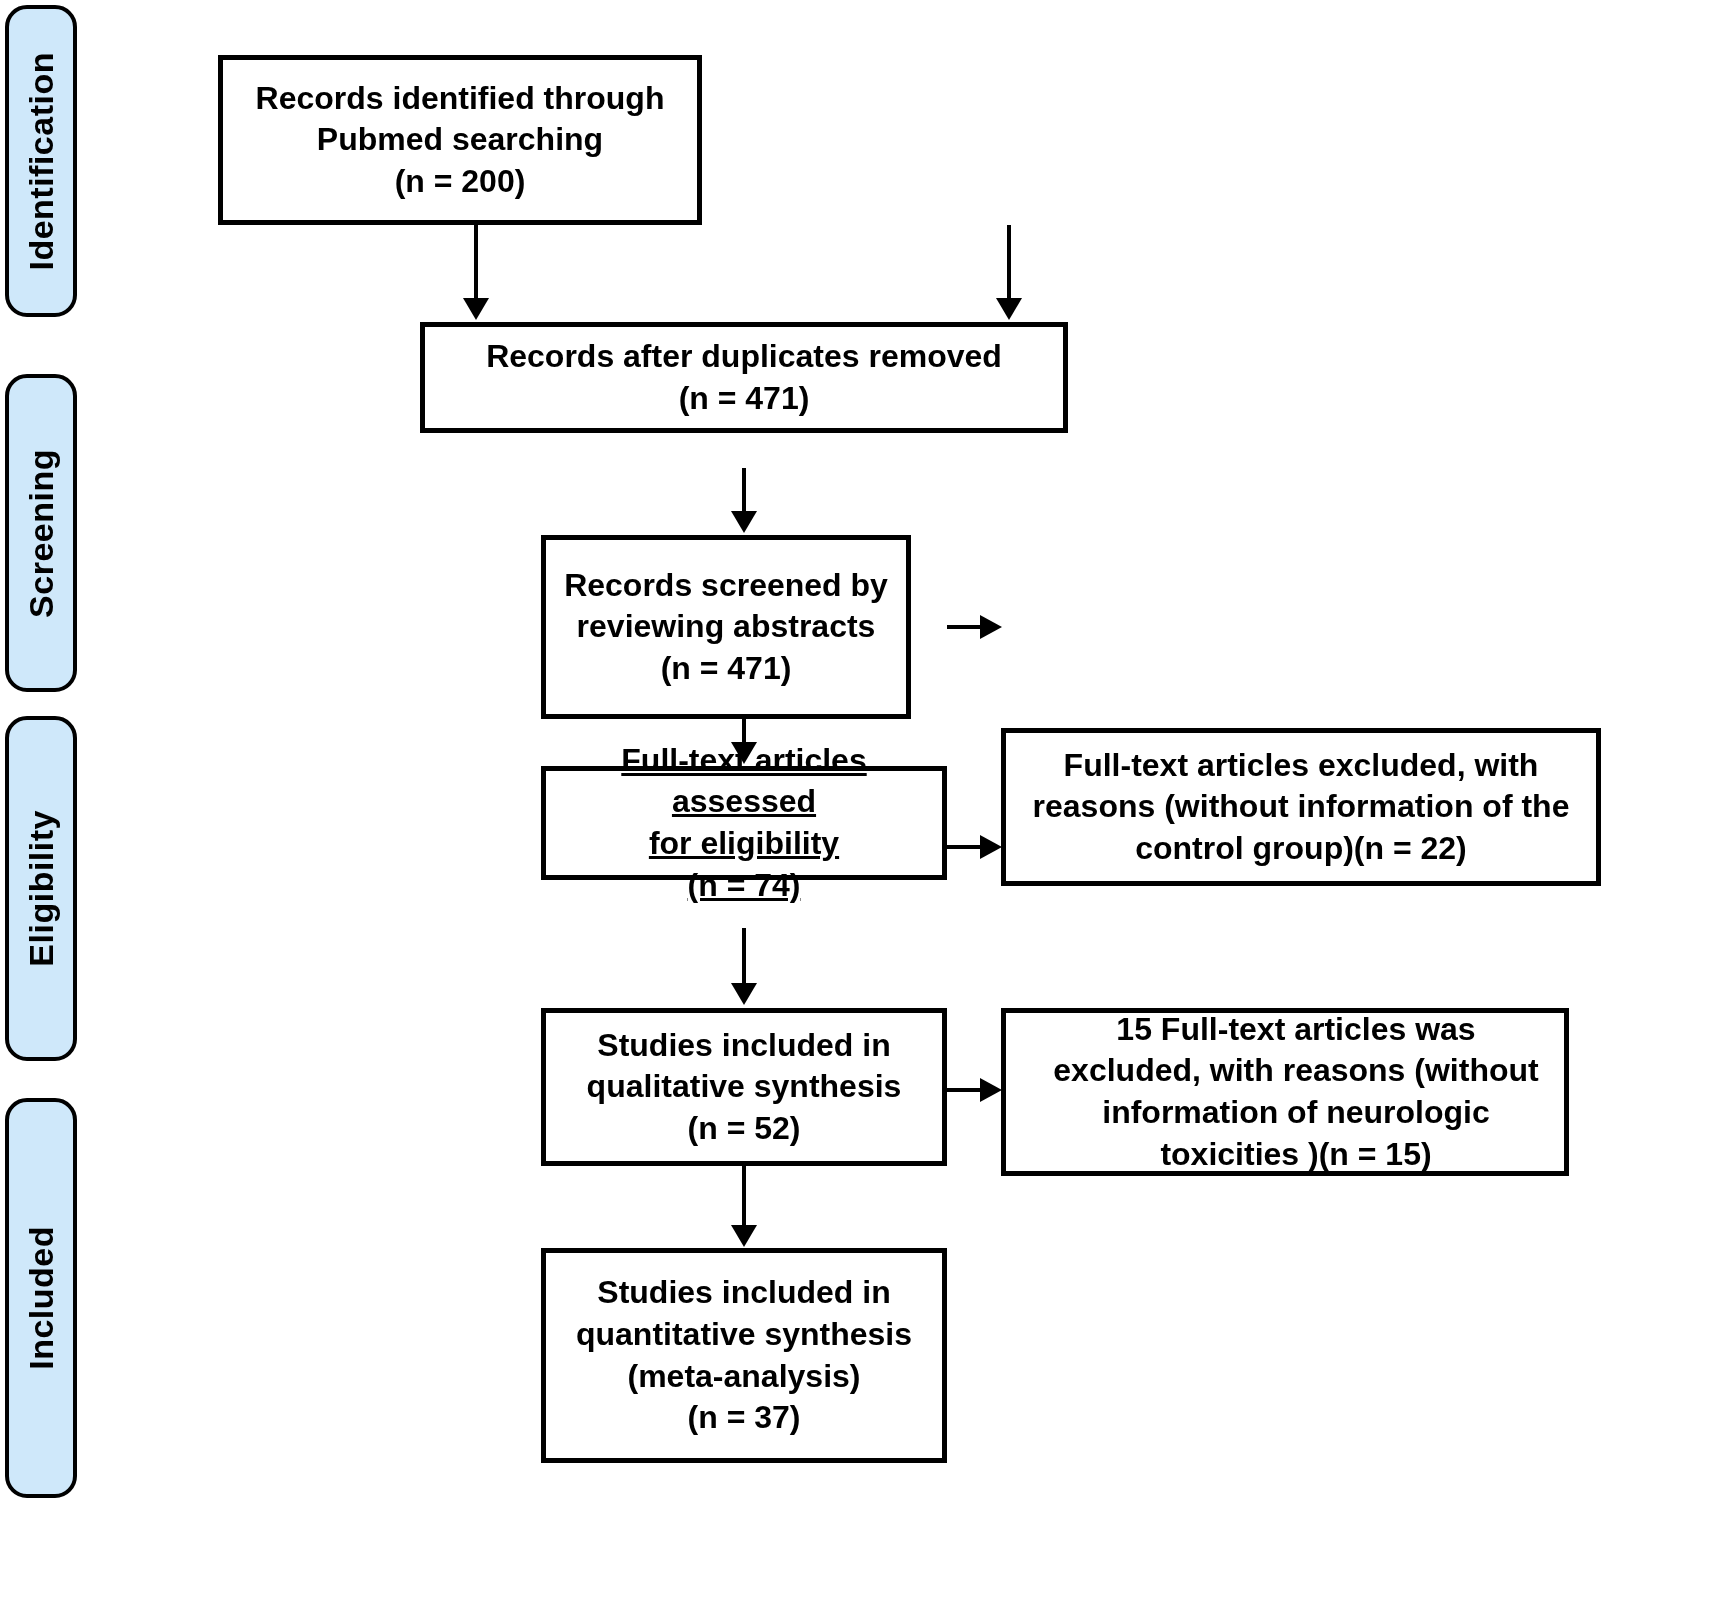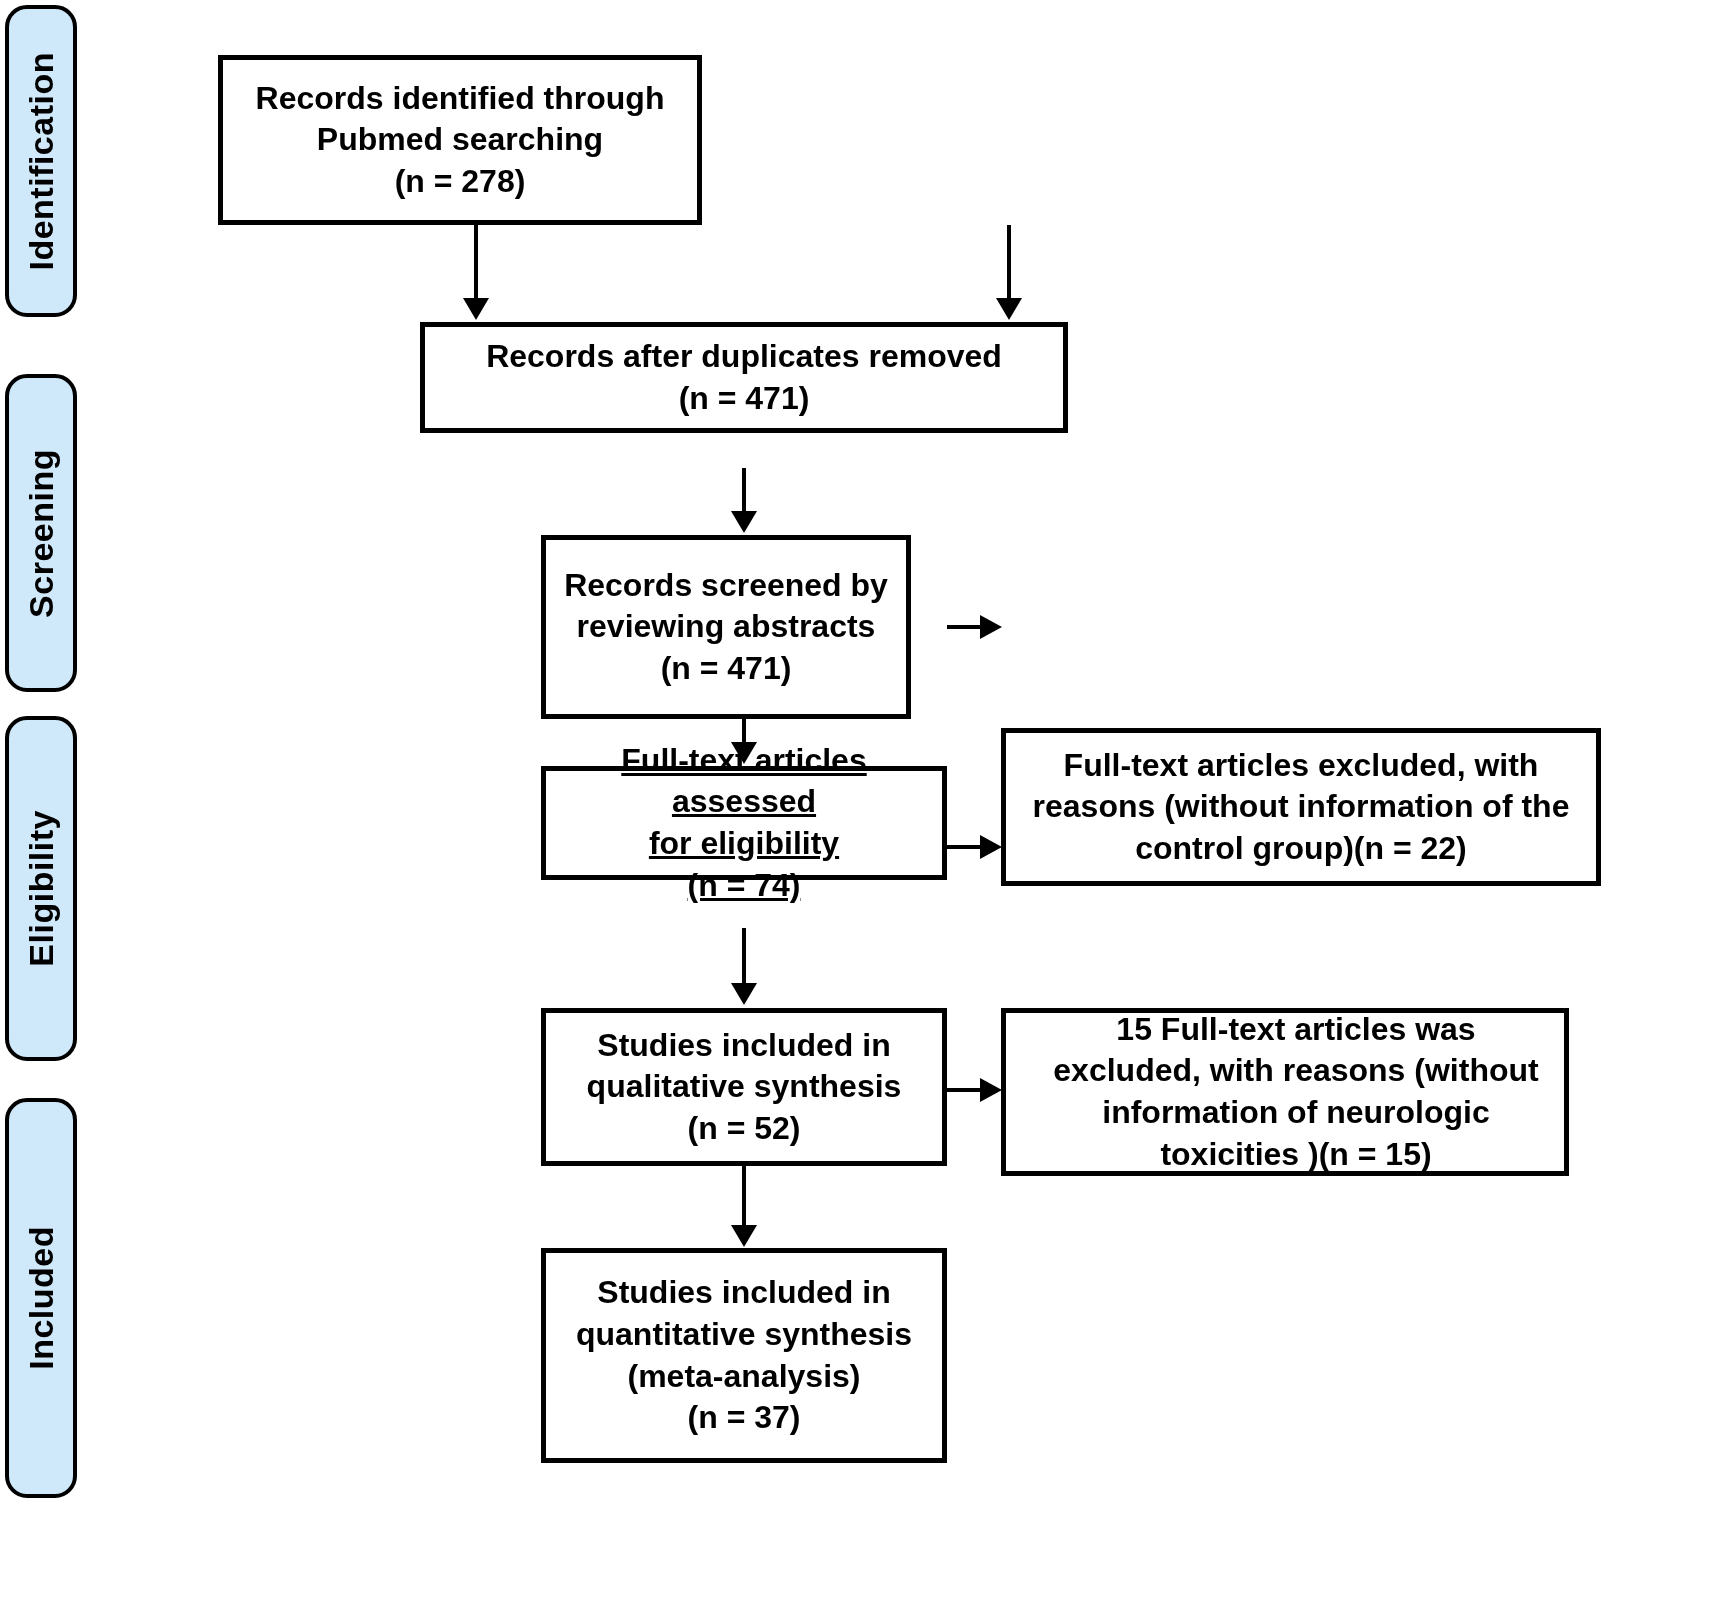--- a/index.html
+++ b/index.html
@@ -103,21 +103,21 @@
     <span class="stage-text">Eligibility</span>
   </div>
 
   <div class="stage" style="left:5px; top:1098px; width:72px; height:400px;">
     <span class="stage-text">Included</span>
   </div>
 
   <div class="box" style="left:218px; top:55px; width:484px; height:170px;">
     <span class="box-text">Records identified through
 Pubmed searching
-(n = 278)</span>
+(n = 200)</span>
   </div>
 
 
   <div class="vline" style="left:474px; top:225px; height:77px;"></div>
   <div class="arrow-down" style="left:463px; top:298px;"></div>
 
   <div class="vline" style="left:1007px; top:225px; height:77px;"></div>
   <div class="arrow-down" style="left:996px; top:298px;"></div>
 
   <div class="box" style="left:420px; top:322px; width:648px; height:111px;">

